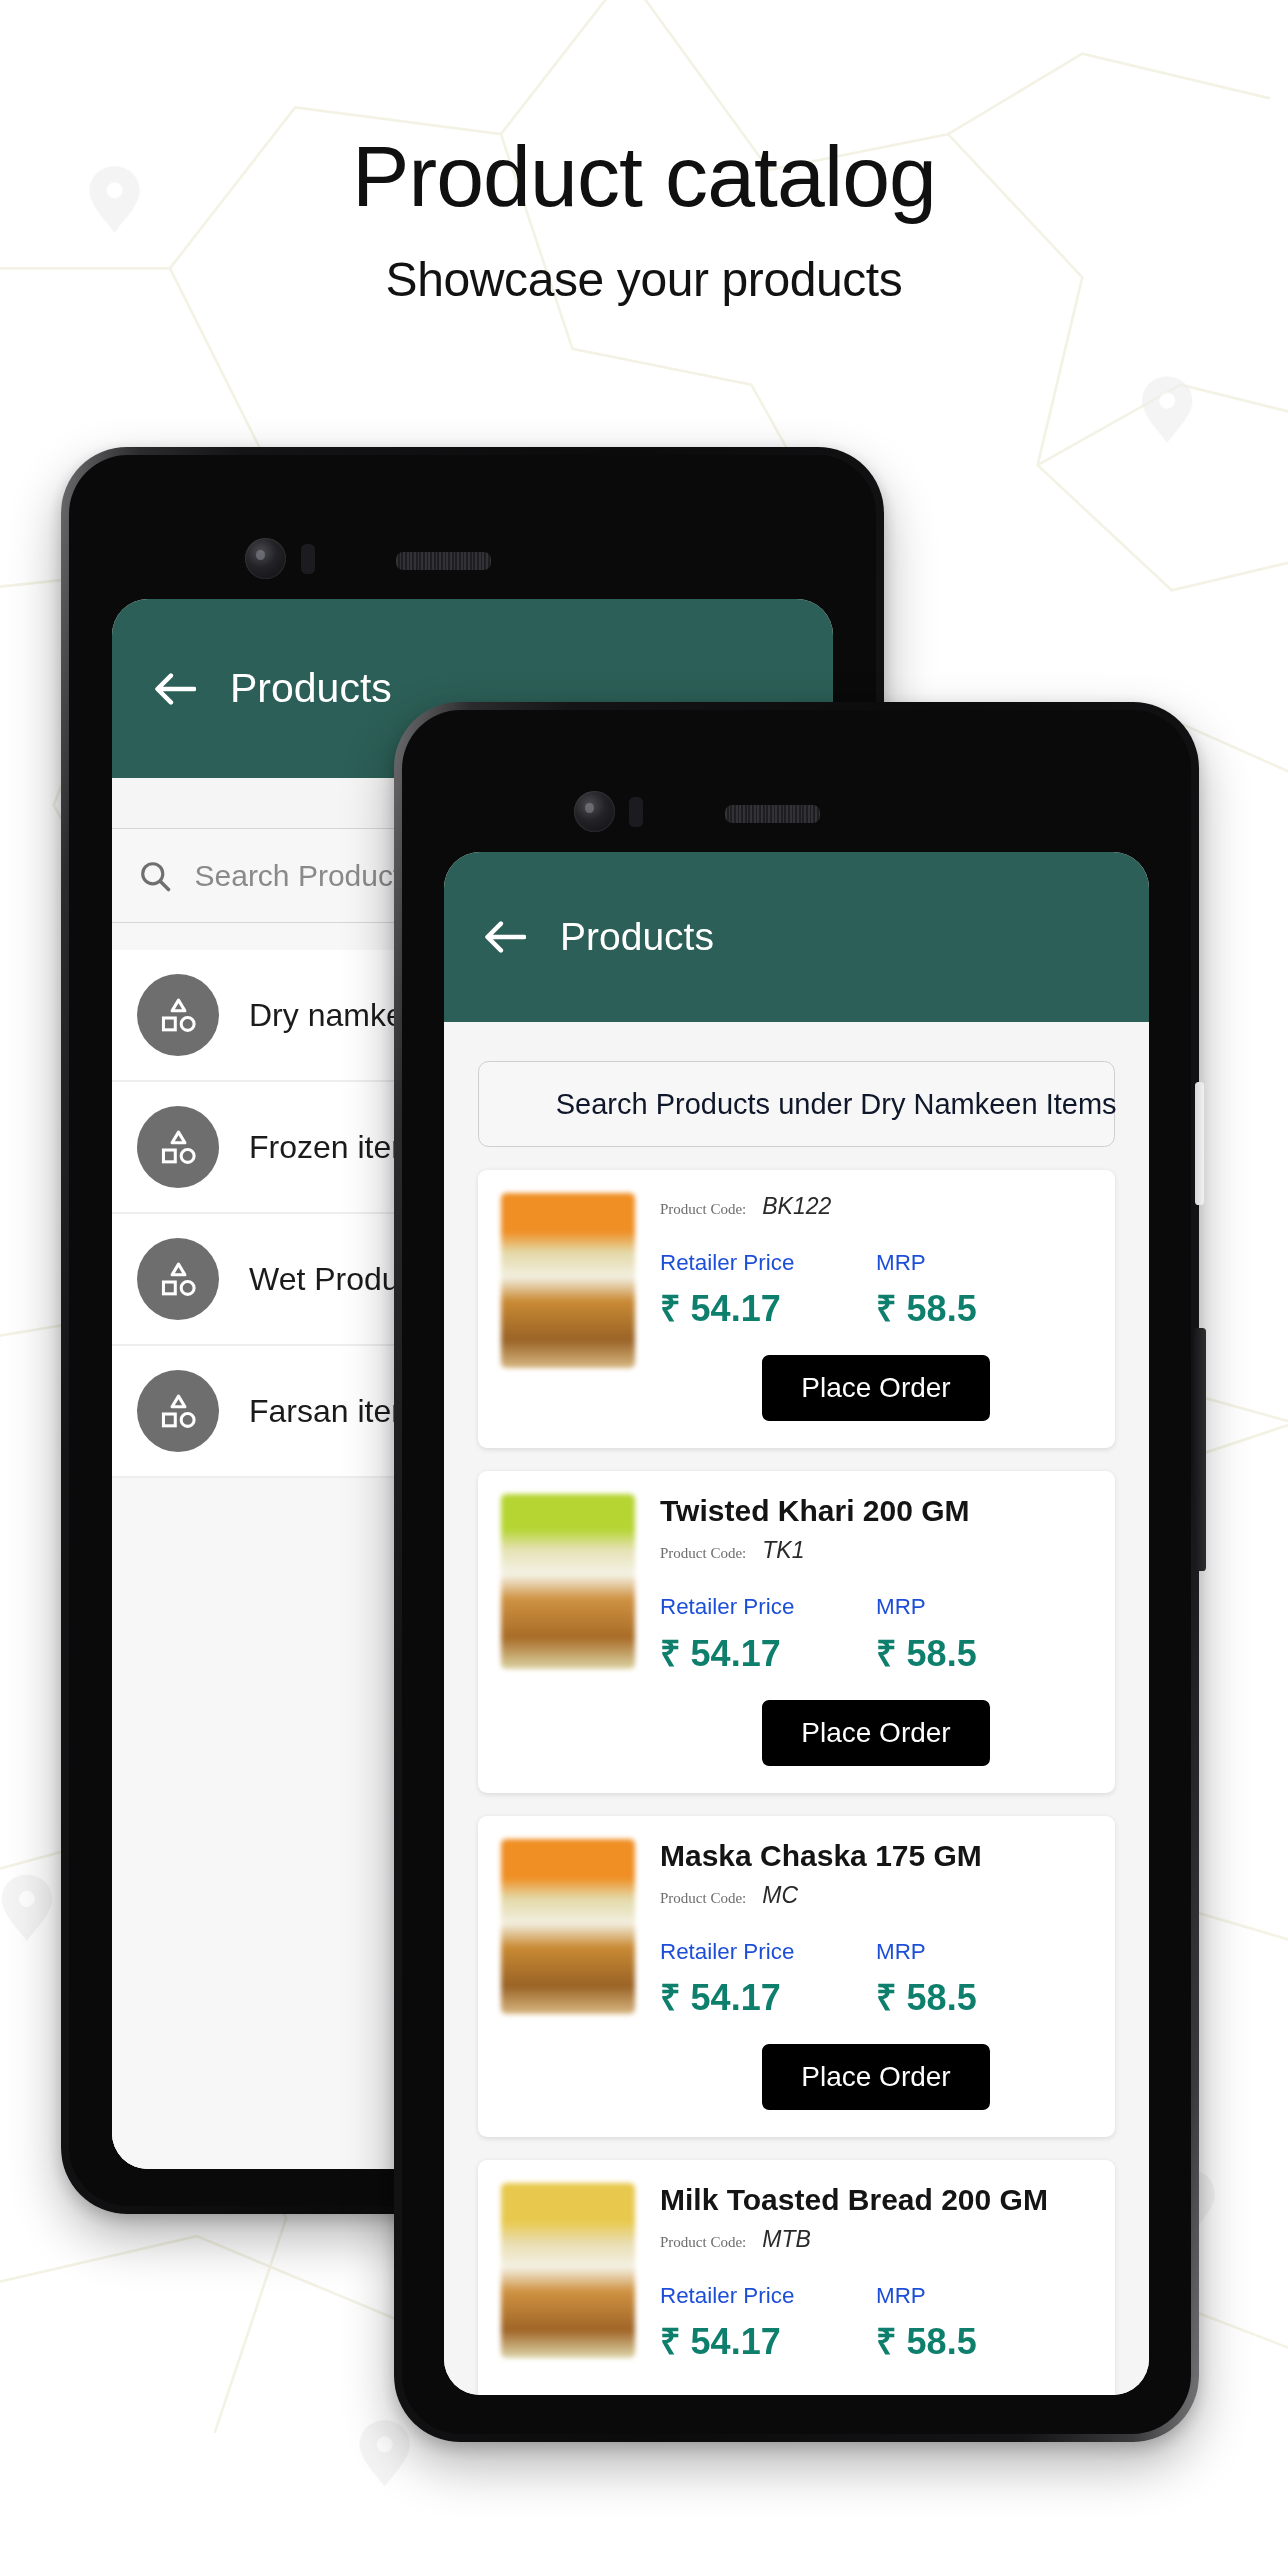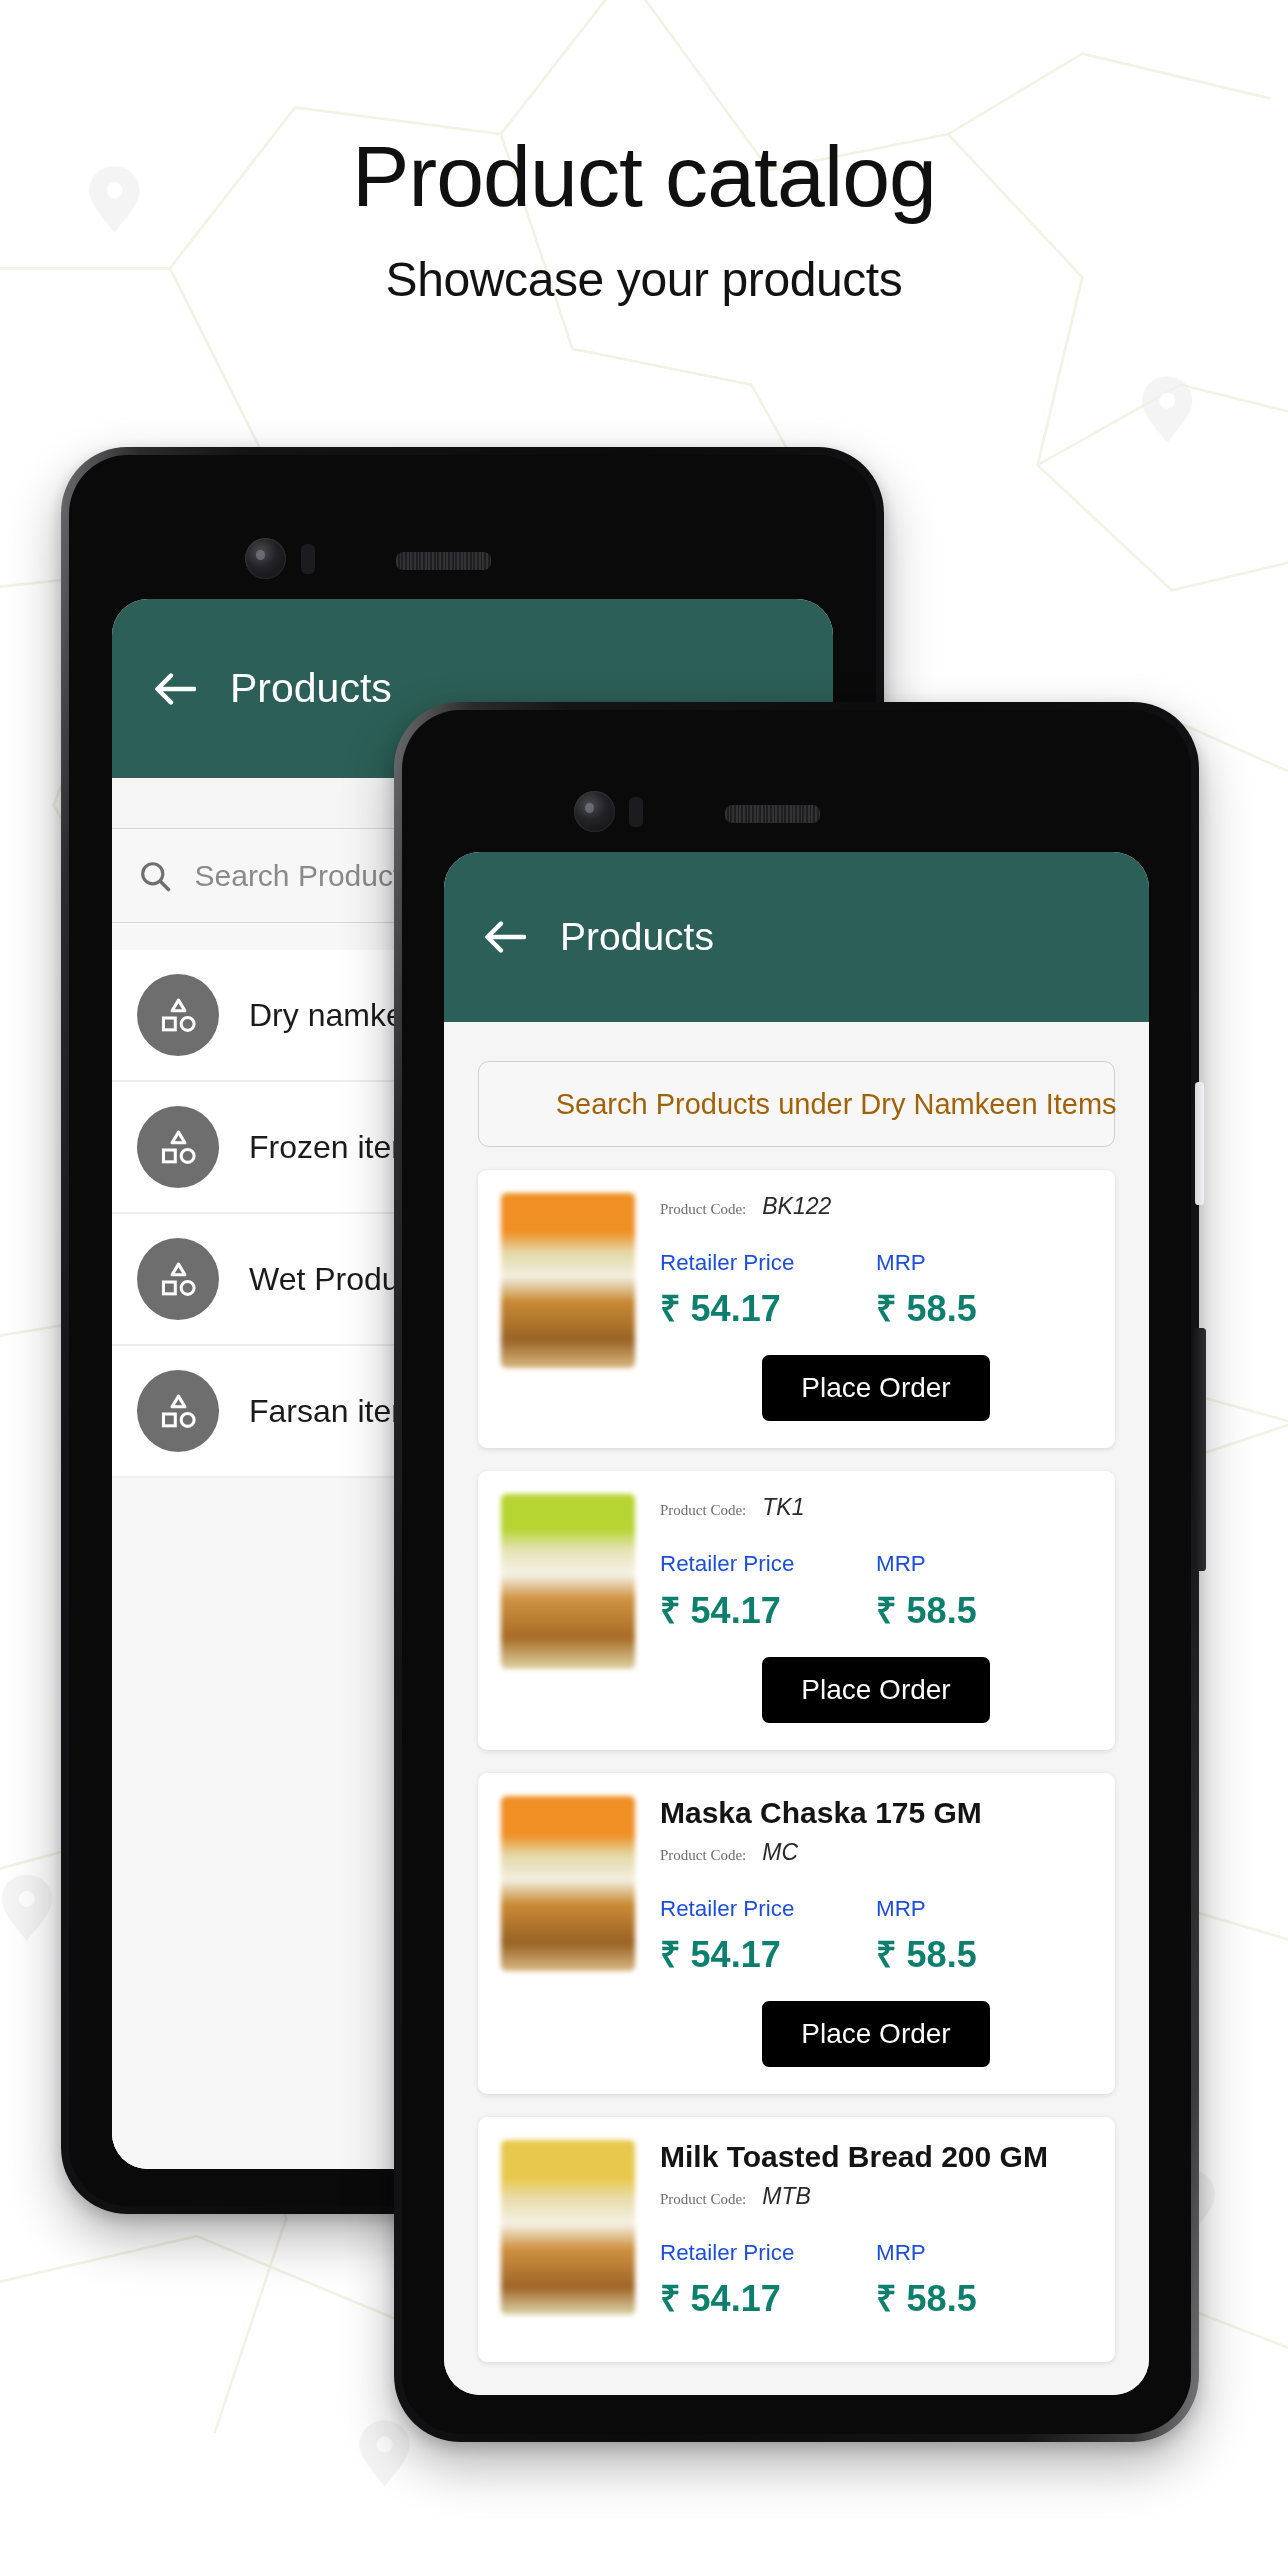--- a/index.html
+++ b/index.html
@@ -172,21 +172,21 @@
     margin: 39px 0 23px 0;
     height: 86px;
     border: 1.8px solid #cfcfcf;
     border-radius: 10.7px;
     background: #f7f7f7;
     display: flex;
     align-items: center;
     gap: 19.7px;
     padding: 0 25px;
   }
-  .f-search-ph { color: #a16207; font-size: 29px; white-space: nowrap; margin-left: 32px; }
+  .f-search-ph { color: #0f172a; font-size: 29px; white-space: nowrap; margin-left: 32px; }
 
   .pcard {
     background: #ffffff;
     border-radius: 9px;
     box-shadow: 0 1.8px 5.4px rgba(0,0,0,0.10);
     padding: 23px 23px 27px 23px;
     margin-bottom: 23px;
     display: flex;
     gap: 25px;
   }
@@ -397,20 +397,21 @@
           </div>
           <div class="btn-row">
             <button class="order-btn">Place Order</button>
           </div>
         </div>
       </div>
 
       <div class="pcard">
         <div class="pthumb" style="background:linear-gradient(180deg,#b6d533 0%,#b6d533 20%,#e6e2b6 32%,#f4f2e6 46%,#cf9242 60%,#a86c27 82%,#dcd4a4 100%);"></div>
         <div class="pinfo">
+          <div class="pname">Twisted Khari 200 GM</div>
           <div class="pcode-line">
             <span class="pcode-lbl">Product Code:</span>
             <span class="pcode-val">TK1</span>
           </div>
           <div class="pprices">
             <div class="pprice-col">
               <div class="pprice-lbl">Retailer Price</div>
               <div class="pprice-val">₹ 54.17</div>
             </div>
             <div class="pprice-col">

